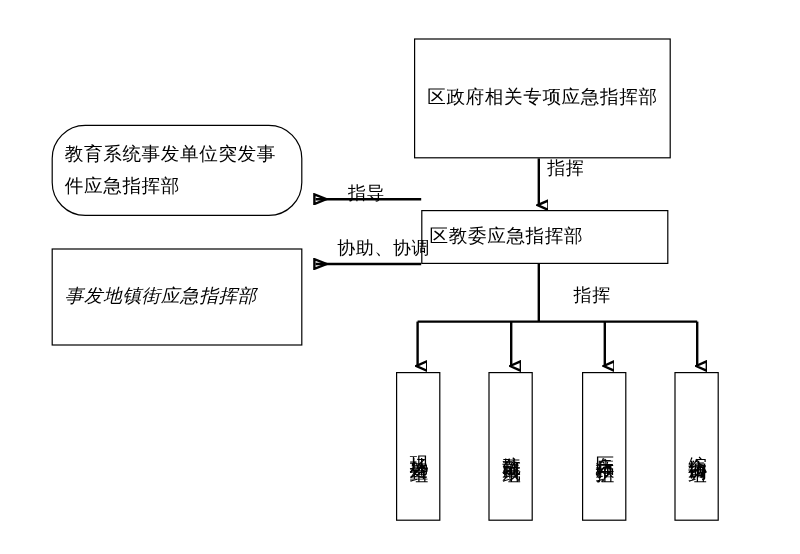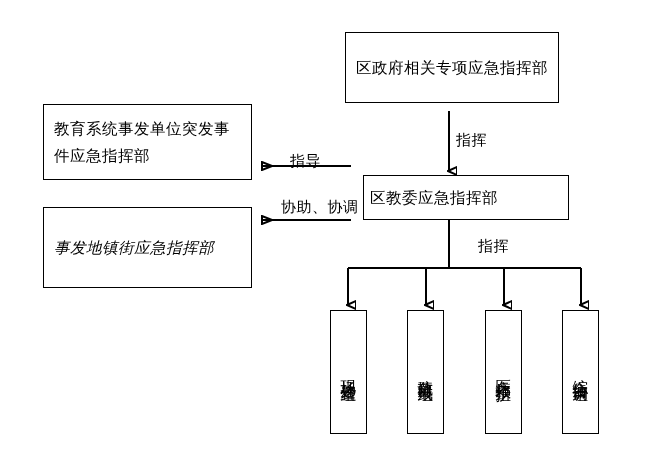--- a/index.html
+++ b/index.html
@@ -29,21 +29,20 @@
     font-size: 15.5px;
     line-height: 1.75;
     letter-spacing: 0.5px;
     padding: 4px 10px;
     z-index: 3;
   }
   .node.center-text {
     justify-content: center;
     align-items: center;
     padding: 2px 6px;
-    margin-left: 12px;
   }
   .node.vertical {
     writing-mode: vertical-rl;
     text-orientation: upright;
     justify-content: center;
     align-items: center;
     padding: 8px 2px;
     font-size: 15.5px;
     letter-spacing: 2px;
     line-height: 1;
@@ -102,25 +101,25 @@
     <path d="M351,220 L263,220" marker-end="url(#arrowLeft)"></path>
 
     <line x1="449" y1="220" x2="449" y2="268"></line>
     <line x1="348" y1="268" x2="581" y2="268"></line>
     <line x1="348" y1="268" x2="348" y2="305" marker-end="url(#arrowDown)"></line>
     <line x1="426" y1="268" x2="426" y2="305" marker-end="url(#arrowDown)"></line>
     <line x1="504" y1="268" x2="504" y2="305" marker-end="url(#arrowDown)"></line>
     <line x1="581" y1="268" x2="581" y2="305" marker-end="url(#arrowDown)"></line>
   </svg>
 
-  <div class="node" style="left:345px; top:32px; width:214px; height:71px;">
+  <div class="node" style="left:345px; top:32px; width:214px; height:100px;">
     <span class="txt">区政府相关专项应急指挥部</span>
   </div>
 
-  <div class="node" style="left:43px; top:104px; width:209px; height:76px;">
+  <div class="node" style="left:43px; top:104px; width:209px; height:76px;border-radius:28px;">
     <span class="txt">教育系统事发单位突发事件应急指挥部</span>
   </div>
 
   <div class="node" style="left:43px; top:207px; width:209px; height:81px;font-style:italic;">
     <span class="txt">事发地镇街应急指挥部</span>
   </div>
 
   <div class="node center-text" style="left:351px; top:175px; width:206px; height:45px;">
     <span class="txt">区教委应急指挥部</span>
   </div>

